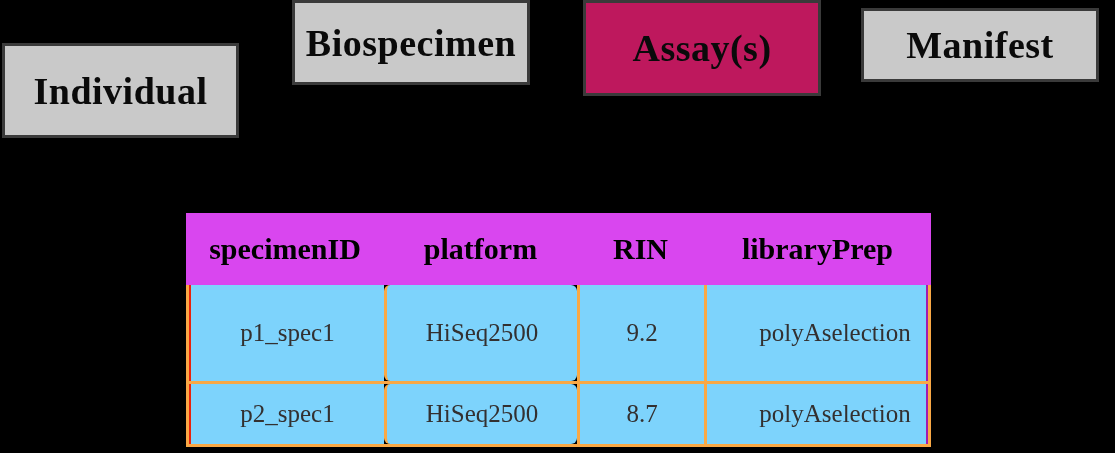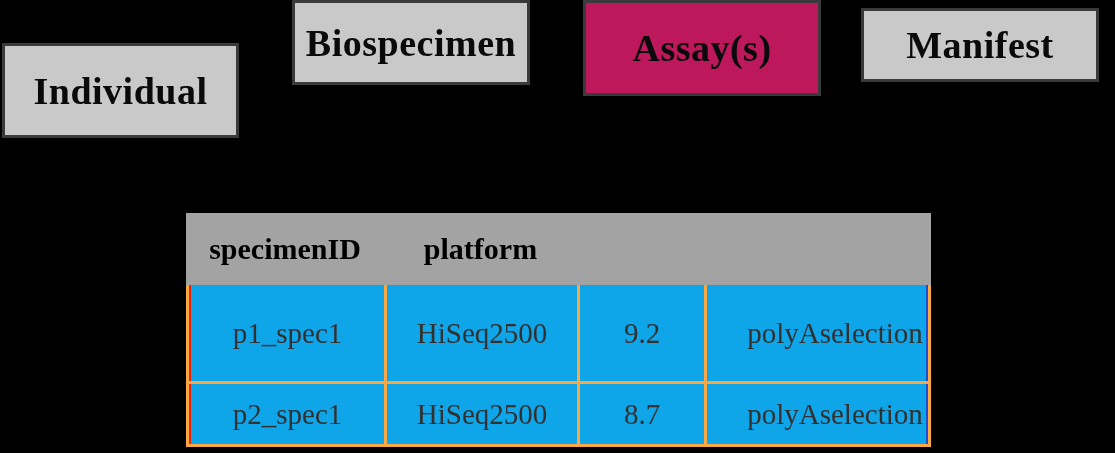--- a/index.html
+++ b/index.html
@@ -40,21 +40,21 @@
   
   .assay-table {
     position: absolute;
     left: 186px;
     top: 213px;
     width: 745px;
   }
   .thead {
     display: flex;
     height: 72px;
-    background: #a3a3a3;
+    background: #d946ef;
   }
   .th {
     display: flex;
     align-items: center;
     justify-content: center;
     font-weight: bold;
     font-size: 30px;
     color: #000000;
   }
   .h0 { flex: 0 0 198px; }
@@ -71,30 +71,30 @@
   }
   .tr { display: flex; }
   .tr + .tr { border-top: 3px solid #F9A845; }
   .tr0 { height: 96px; }
   .tr1 { height: 60px; }
   .td {
     box-sizing: border-box;
     display: flex;
     align-items: center;
     justify-content: center;
-    background: #0ea5e9;
-    font-size: 29px;
+    background: #7dd3fc;
+    font-size: 25px;
     color: #333030;
     border-left: 3px solid #F9A845;
     text-align: right;
   }
   .c0 { flex: 0 0 195px; border-left: 2px solid #E8220B; }
-  .c1 { flex: 0 0 193px; }
+  .c1 { flex: 0 0 193px; border-radius: 6px; }
   .c2 { flex: 0 0 127px; }
-  .c3 { flex: 0 0 224px; border-right: 2px solid #1d4ed8; padding-left: 37px; }
+  .c3 { flex: 0 0 224px; border-right: 2px solid #a21caf; padding-left: 37px; }
 </style>
 </head>
 <body>
 
 <div class="canvas">
 
   <div class="tab tab0">
     <span>Individual</span>
   </div>
   <div class="tab tab1">
@@ -105,20 +105,22 @@
   </div>
   <div class="tab tab3">
     <span>Manifest</span>
   </div>
 
   <div class="assay-table">
 
     <div class="thead">
       <div class="th h0">specimenID</div>
       <div class="th h1">platform</div>
+      <div class="th h2">RIN</div>
+      <div class="th h3">libraryPrep</div>
     </div>
 
     <div class="tbody">
 
       <div class="tr tr0">
         <div class="td c0">p1_spec1</div>
         <div class="td c1">HiSeq2500</div>
         <div class="td c2">9.2</div>
         <div class="td c3">polyAselection</div>
       </div>

